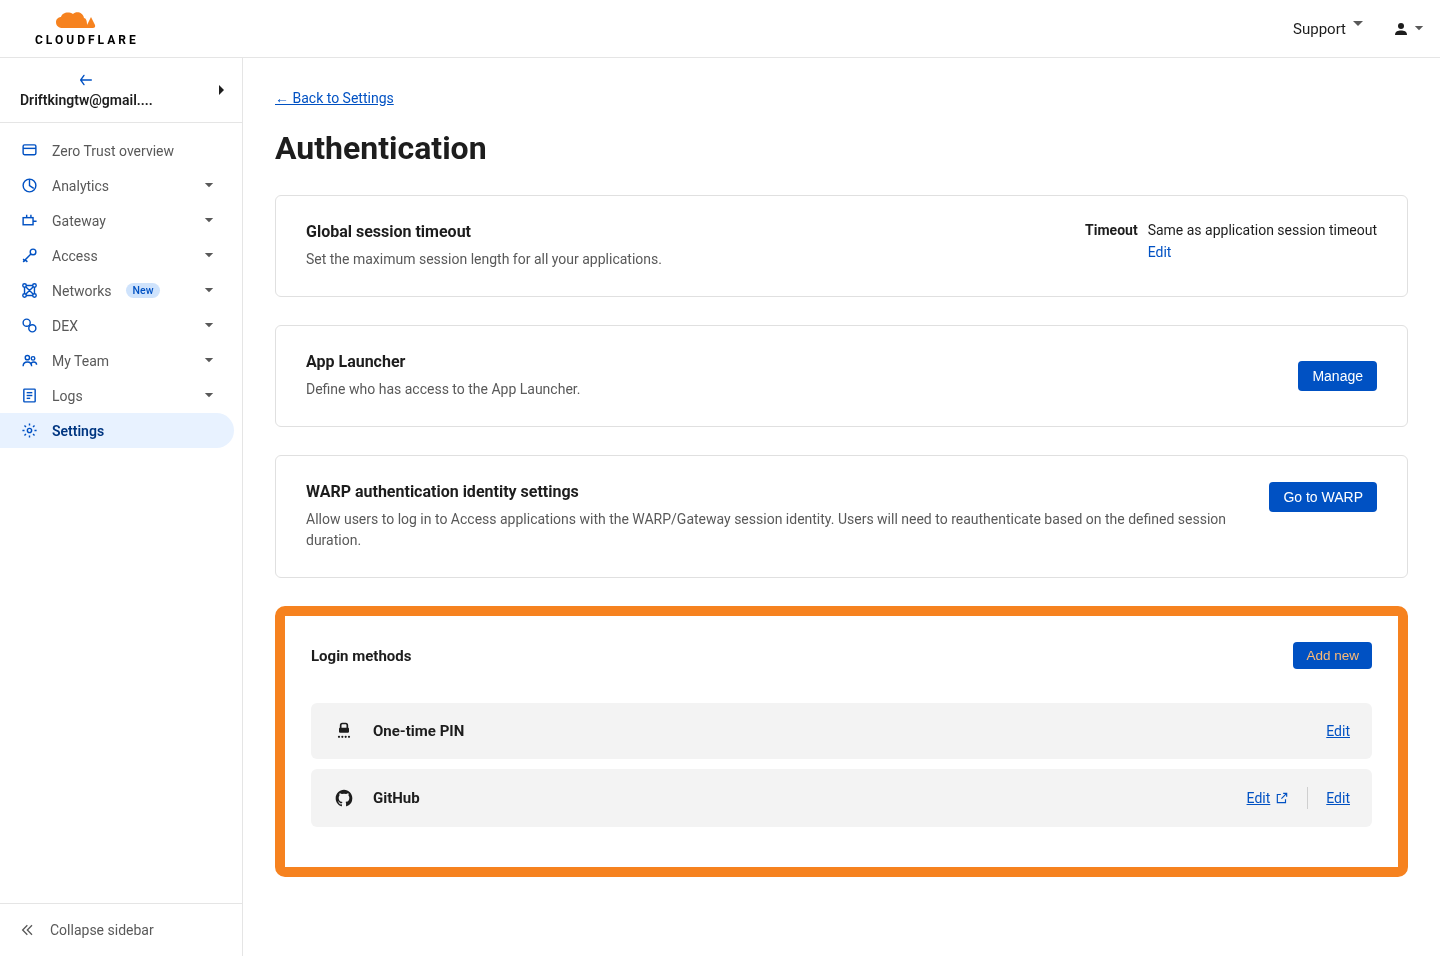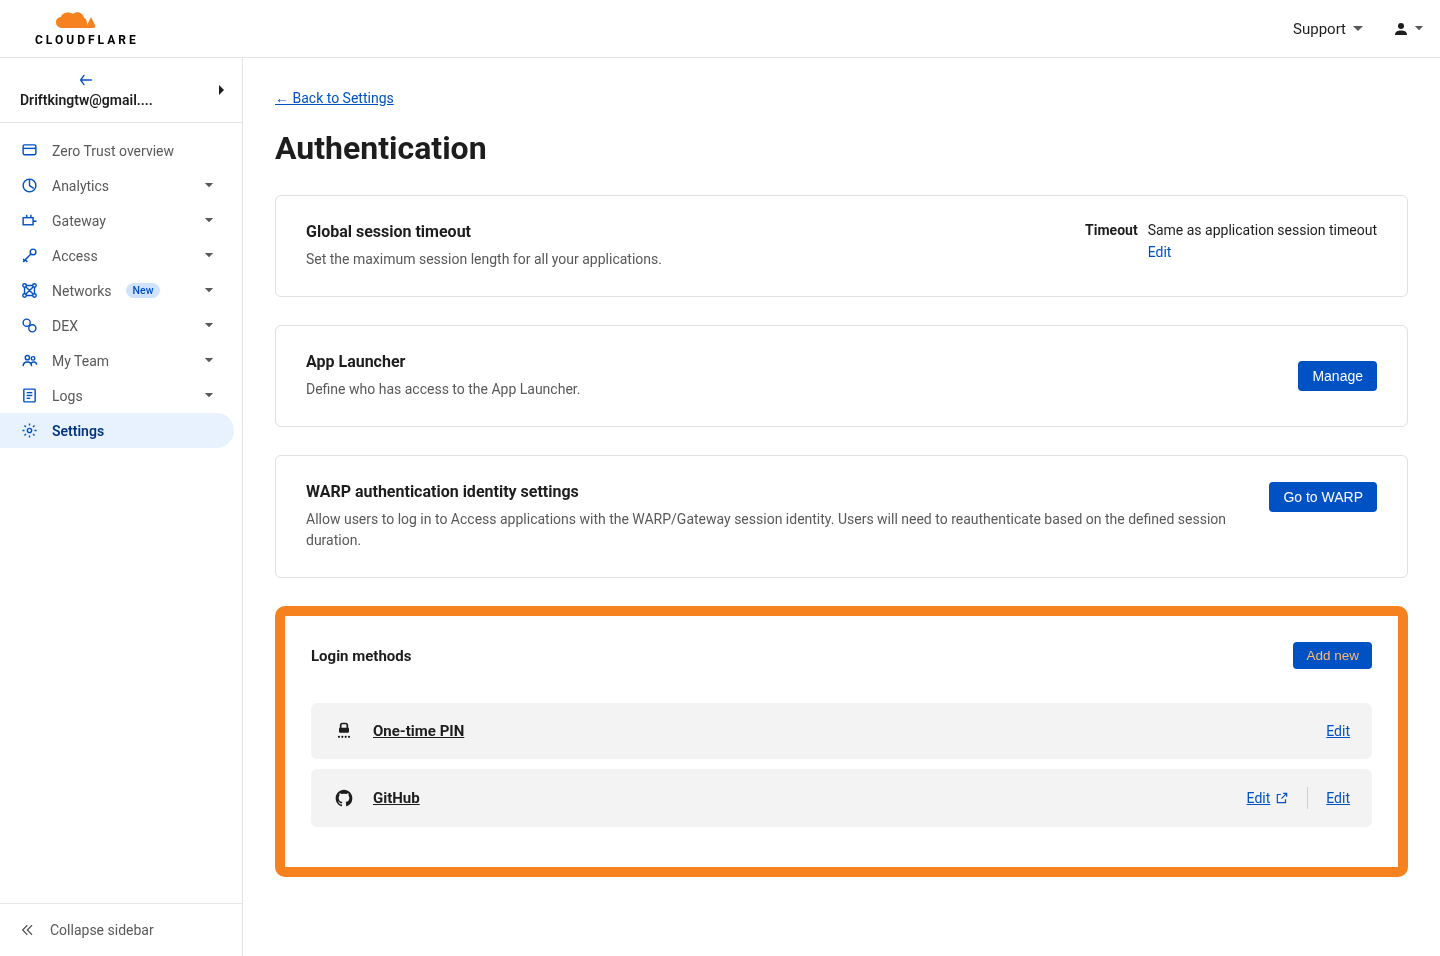--- a/index.html
+++ b/index.html
@@ -41,21 +41,20 @@
       color: #000;
       padding-left: 19px;
     }
     .header-right {
       display: flex;
       align-items: center;
       gap: 28px;
     }
     .support-link {
       display: flex;
-      align-items: center;
       gap: 6px;
       font-size: 15px;
       color: #1d1d1d;
       cursor: pointer;
     }
     .user-dropdown {
       display: flex;
       align-items: center;
       gap: 4px;
       cursor: pointer;
@@ -263,21 +262,20 @@
       justify-content: space-between;
       background: #f3f3f3;
       border-radius: 6px;
       padding: 18px 22px;
       margin-bottom: 10px;
     }
     .method-left {
       display: flex;
       align-items: center;
       gap: 18px;
-      text-decoration: underline;
     }
     .method-icon {
       width: 22px;
       display: flex;
       justify-content: center;
     }
     .method-name {
       font-weight: 700;
       font-size: 15px;
     }

